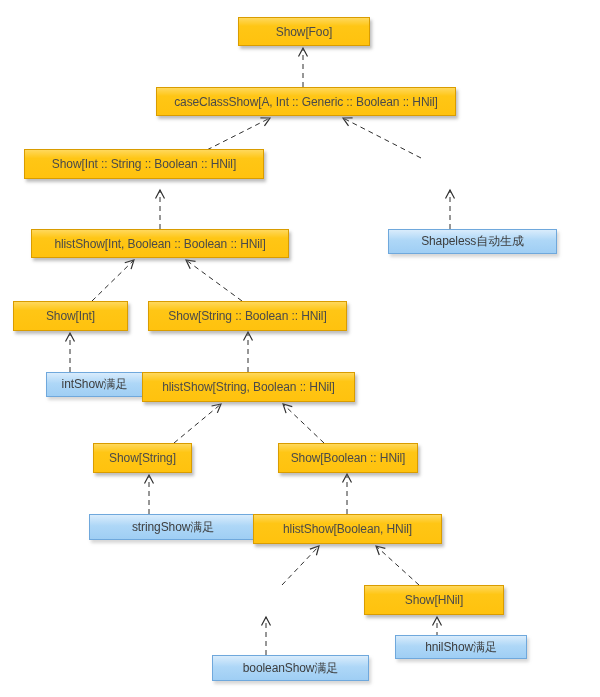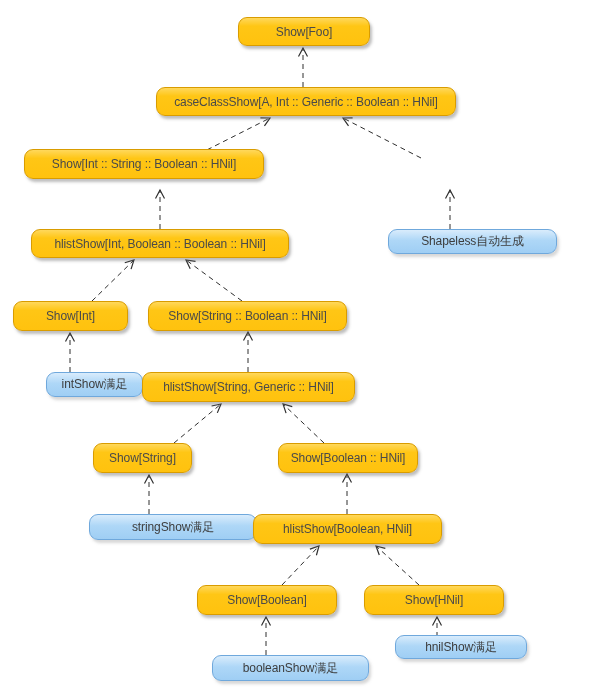--- a/index.html
+++ b/index.html
@@ -4,21 +4,21 @@
 <style>
   html,body{margin:0;padding:0;background:#ffffff;}
   #canvas{
     position:relative;width:600px;height:697px;background:#ffffff;overflow:hidden;
     font-family:"Liberation Sans", sans-serif;
   }
   .edges{position:absolute;left:0;top:0;pointer-events:none;}
   .edge{stroke:#2e2e2e;stroke-width:1;stroke-dasharray:5 4;fill:none;marker-end:url(#arrowhead);}
   .node{
     position:absolute;box-sizing:border-box;display:flex;align-items:center;justify-content:center;
-    font-size:12px;letter-spacing:-0.1px;color:#4a4a4a;white-space:nowrap;text-align:right;border-radius:9px;
+    font-size:12px;letter-spacing:-0.1px;color:#4a4a4a;white-space:nowrap;text-align:right;
   }
   .node.yellow{
     background:linear-gradient(180deg,#ffd85c 0%,#ffc615 30%,#ffc20e 100%);
     border:1px solid #d99c00;
     box-shadow:2px 3px 3px rgba(110,110,110,0.45);
   }
   .node.blue{
     background:linear-gradient(180deg,#d9ecfc 0%,#aed7f7 45%,#9fcef4 100%);
     border:1px solid #6fa8dc;
     box-shadow:2px 3px 3px rgba(140,140,140,0.35);
@@ -57,23 +57,22 @@
   </svg>
 
   <div class="node yellow" style="left:238px;top:17px;width:132px;height:29px">Show[Foo]</div>
   <div class="node yellow" style="left:156px;top:87px;width:300px;height:29px">caseClassShow[A, Int :: Generic :: Boolean :: HNil]</div>
   <div class="node yellow" style="left:24px;top:149px;width:240px;height:30px">Show[Int :: String :: Boolean :: HNil]</div>
   <div class="node yellow" style="left:31px;top:229px;width:258px;height:29px">hlistShow[Int, Boolean :: Boolean :: HNil]</div>
   <div class="node blue" style="left:364px;top:229px;width:169px;height:25px">Shapeless自动生成</div>
   <div class="node yellow" style="left:13px;top:301px;width:115px;height:30px">Show[Int]</div>
   <div class="node yellow" style="left:148px;top:301px;width:199px;height:30px">Show[String :: Boolean :: HNil]</div>
   <div class="node blue" style="left:22px;top:372px;width:97px;height:25px">intShow满足</div>
-  <div class="node yellow" style="left:142px;top:372px;width:213px;height:30px">hlistShow[String, Generic :: HNil]</div>
+  <div class="node yellow" style="left:142px;top:372px;width:213px;height:30px">hlistShow[String, Boolean :: HNil]</div>
   <div class="node yellow" style="left:93px;top:443px;width:99px;height:30px">Show[String]</div>
   <div class="node yellow" style="left:278px;top:443px;width:140px;height:30px">Show[Boolean :: HNil]</div>
   <div class="node blue" style="left:65px;top:514px;width:168px;height:26px">stringShow满足</div>
   <div class="node yellow" style="left:253px;top:514px;width:189px;height:30px">hlistShow[Boolean, HNil]</div>
-  <div class="node yellow" style="left:197px;top:585px;width:140px;height:30px">Show[Boolean]</div>
   <div class="node yellow" style="left:364px;top:585px;width:140px;height:30px">Show[HNil]</div>
   <div class="node blue" style="left:188px;top:655px;width:157px;height:26px">booleanShow满足</div>
   <div class="node blue" style="left:371px;top:635px;width:132px;height:24px">hnilShow满足</div>
 
 </div>
 
 </body></html>

